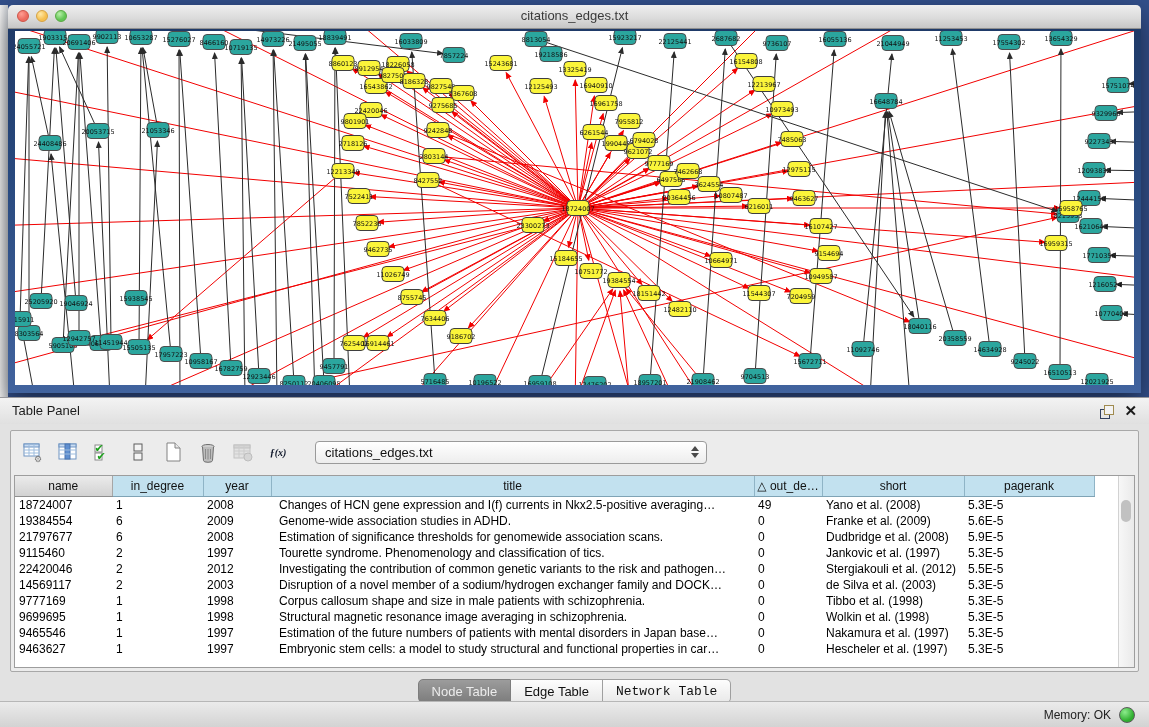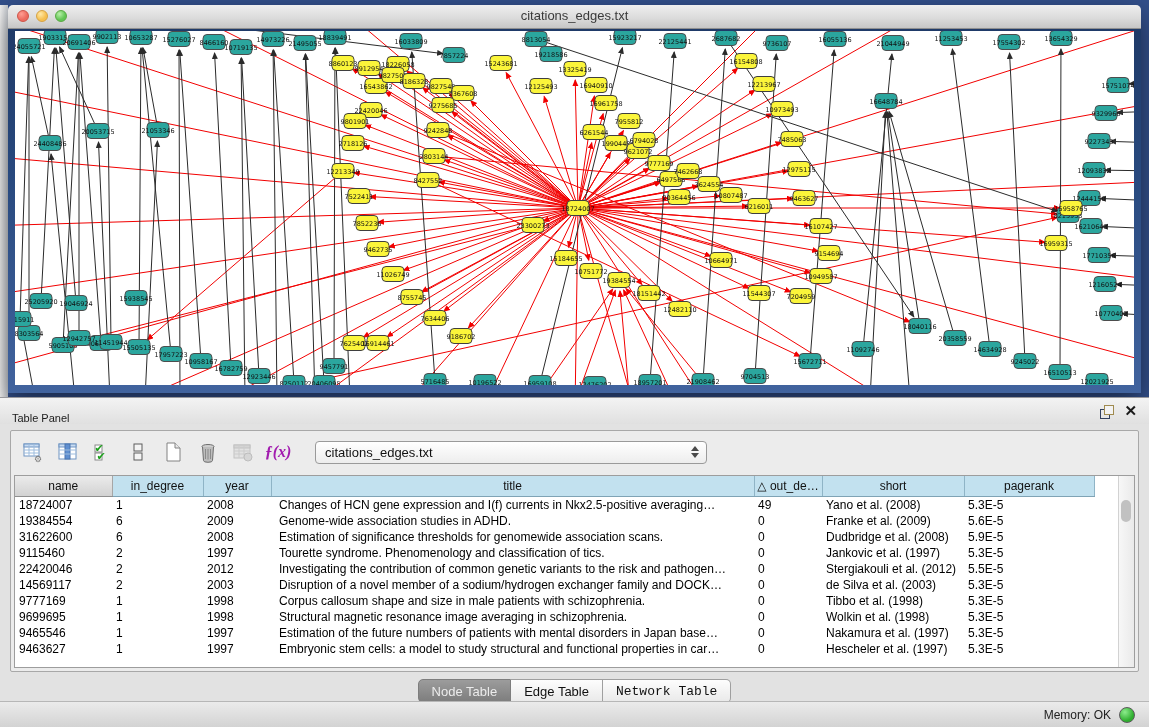--- a/index.html
+++ b/index.html
@@ -28,30 +28,30 @@
   .canvas svg{position:absolute;inset:0;}
   .er{stroke:#f20000;stroke-width:1;}
   .eb{stroke:#2b2b2b;stroke-width:1;}
   .nt{fill:#2BA69E;stroke:#4d4d4d;stroke-width:1;}
   .ny{fill:#FBF53A;stroke:#3f3f3f;stroke-width:1;}
   .nl{font-size:6.5px;fill:#111;text-anchor:middle;font-family:"DejaVu Sans",sans-serif;}
   
   .tpanel{position:absolute;left:0;top:397px;width:1149px;height:330px;background:#E2E2E2;
           border-top:1px solid #97979b;}
   .phead{height:26px;position:relative;background:linear-gradient(#f3f3f3,#e0e0e0);}
-  .phead .ptitle{position:absolute;left:12px;top:7px;line-height:26px;font-size:11px;color:#1c1c1c;}
+  .phead .ptitle{position:absolute;left:12px;top:0;line-height:26px;font-size:13px;color:#1c1c1c;}
   .float-ic{position:absolute;right:36px;top:7px;width:13px;height:13px;cursor:default;}
   .float-ic .b1{position:absolute;left:0;top:4px;width:8px;height:8px;border:1.5px solid #33415e;}
   .float-ic .b2{position:absolute;left:4px;top:0;width:8px;height:8px;border:1.5px solid #a08b4f;background:#f3f3f3;}
   .close-ic{position:absolute;right:12px;top:4px;font-size:15px;font-weight:bold;color:#1a1a1a;}
   .pbody{position:absolute;left:10px;right:10px;top:32px;height:240px;background:#ececec;
          border:1px solid #a8a8a8;border-radius:2px;}
   .toolbar{height:42px;display:flex;align-items:center;padding-left:8px;gap:7px;}
   .tbtn{width:28px;height:28px;display:flex;align-items:center;justify-content:center;}
-  .fx{font-family:"Liberation Serif",serif;font-style:italic;font-weight:bold;font-size:16px;color:#a21caf;}
+  .fx{font-family:"Liberation Serif",serif;font-style:italic;font-weight:bold;font-size:10px;color:#0f172a;}
   .combo{margin-left:16px;width:392px;height:23px;border:1px solid #9a9a9a;border-radius:4px;
          background:linear-gradient(#ffffff,#ededed);display:flex;align-items:center;
          padding:0 22px 0 9px;font-size:13px;color:#111;position:relative;box-sizing:border-box;}
   .combo .arr{position:absolute;right:7px;top:4px;display:flex;flex-direction:column;gap:2px;}
   .combo .arr i{display:block;width:0;height:0;border-left:4px solid transparent;border-right:4px solid transparent;}
   .combo .arr .up{border-bottom:5px solid #4a4a4a;}
   .combo .arr .dn{border-top:5px solid #4a4a4a;}
   .twrap{position:absolute;left:3px;right:3px;top:44px;bottom:3px;background:#fff;
          border:1px solid #9d9d9d;overflow:hidden;}
   table.grid{border-collapse:collapse;table-layout:fixed;width:1079px;}
@@ -640,21 +640,21 @@
               <tr>
                 <td class="c-name">19384554</td>
                 <td class="c-in_degree">6</td>
                 <td class="c-year">2009</td>
                 <td class="c-title">Genome-wide association studies in ADHD.</td>
                 <td class="c-out_degree">0</td>
                 <td class="c-short">Franke et al. (2009)</td>
                 <td class="c-pagerank">5.6E-5</td>
               </tr>
               <tr>
-                <td class="c-name">31622600</td>
+                <td class="c-name">21797677</td>
                 <td class="c-in_degree">6</td>
                 <td class="c-year">2008</td>
                 <td class="c-title">Estimation of significance thresholds for genomewide association scans.</td>
                 <td class="c-out_degree">0</td>
                 <td class="c-short">Dudbridge et al. (2008)</td>
                 <td class="c-pagerank">5.9E-5</td>
               </tr>
               <tr>
                 <td class="c-name">9115460</td>
                 <td class="c-in_degree">2</td>

